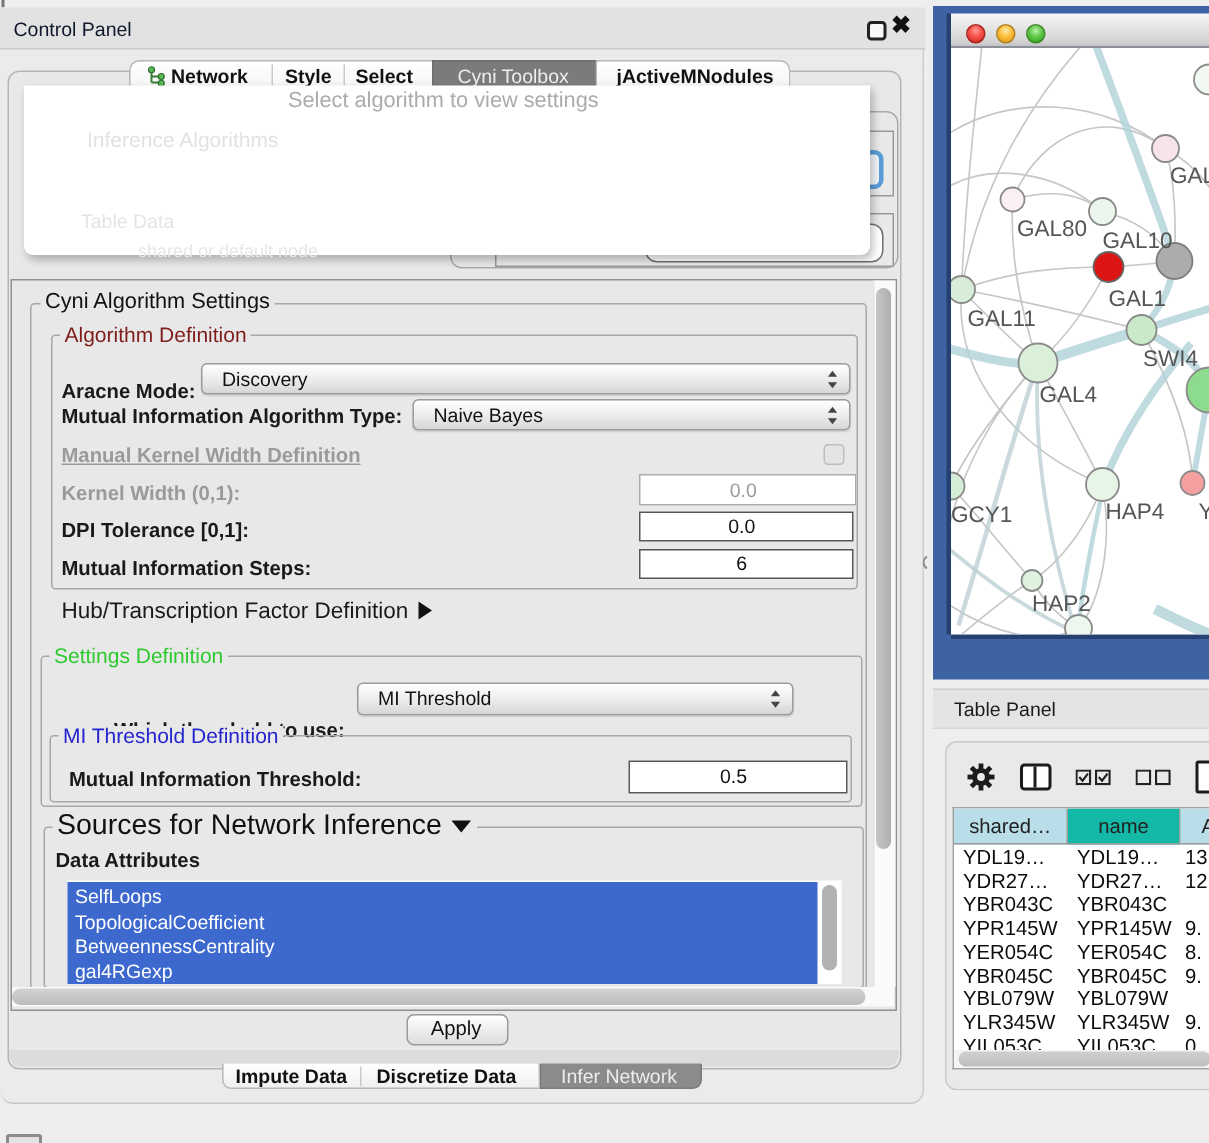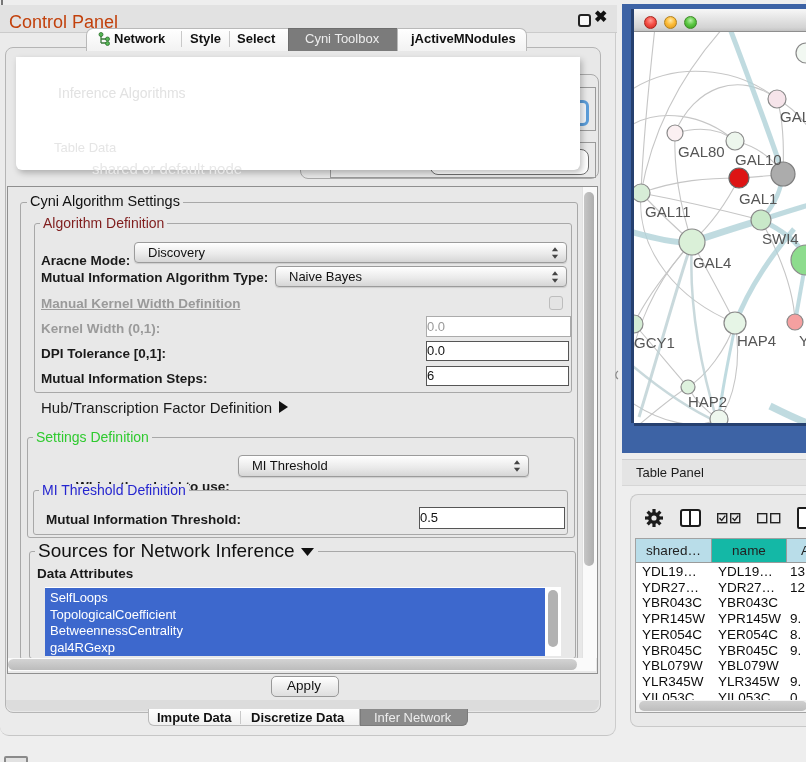--- a/index.html
+++ b/index.html
@@ -5,38 +5,38 @@
   html,body{margin:0;padding:0;}
   body{width:806px;height:762px;background:#eeeeee;font-family:"Liberation Sans",sans-serif;position:relative;overflow:hidden;}
   .abs{position:absolute;}
   .b{font-weight:bold;}
   .lbl{font-size:13.5px;color:#1a1a1a;white-space:nowrap;}
   .glbl{font-size:13.5px;color:#9a9a9a;white-space:nowrap;font-weight:bold;}
   .group{position:absolute;border:1px solid #a8a8a8;border-radius:3px;}
   .gtitle{position:absolute;background:#e8e8e8;padding:0 3px;font-size:14px;white-space:nowrap;line-height:13px;}
   .combo{position:absolute;border:1px solid #9b9b9b;border-radius:4px;background:linear-gradient(#ffffff,#e9e9e9 60%,#d6d6d6);box-shadow:0 1px 1px rgba(0,0,0,0.12);font-size:13px;color:#111;}
   .combo .ar{position:absolute;right:7px;top:50%;margin-top:-7px;width:8px;height:14px;}
-  .field{position:absolute;background:#ffffff;border:1px solid #565656;font-size:13px;color:#111;text-align:left;}
+  .field{position:absolute;background:#ffffff;border:1px solid #565656;font-size:13px;color:#111;text-align:center;}
 </style>
 </head>
 <body>
 
 <div class="abs" style="left:1px;top:0;width:2px;height:5px;background:#777;"></div>
 
 <div class="abs" id="cpwin" style="left:0;top:5px;width:615px;height:730px;background:#ebebeb;border-right:1px solid #cccccc;border-bottom:1px solid #c6c6c6;border-radius:0 0 9px 9px;"></div>
 
 <div class="abs" style="left:0;top:5px;width:617px;height:27px;background:#e2e2e2;border-bottom:1px solid #cbcbcb;"></div>
-<div class="abs" style="left:9px;top:12px;font-size:18px;color:#c2410c;">Control Panel</div>
+<div class="abs" style="left:9px;top:12px;font-size:13px;color:#0f172a;">Control Panel</div>
 
 <div class="abs" style="left:578px;top:14px;width:9px;height:9px;border:2px solid #222;border-radius:3px;background:#f8f8f8;"></div>
 <div class="abs" style="left:594px;top:7px;font-size:16px;font-weight:bold;color:#111;">✖</div>
 
 <div class="abs" style="left:5px;top:47px;width:594px;height:664px;background:#e8e8e8;border:1px solid #b5b5b5;border-radius:8px;"></div>
 
-<div class="abs" style="left:86px;top:28px;width:468px;height:22px;">
+<div class="abs" style="left:86px;top:40px;width:468px;height:22px;">
 
   <div class="abs" style="left:0;top:0;width:202px;height:22px;background:linear-gradient(#ffffff,#f2f2f2);border:1px solid #b9b9b9;border-bottom:none;border-radius:7px 0 0 0;"></div>
 
   <div class="abs" style="left:202px;top:0;width:109px;height:22px;background:#7b7b7b;border:1px solid #6e6e6e;border-bottom:none;"></div>
 
   <div class="abs" style="left:311px;top:0;width:128px;height:22px;background:linear-gradient(#ffffff,#f2f2f2);border:1px solid #b9b9b9;border-bottom:none;border-radius:0 7px 0 0;"></div>
 
   <div class="abs" style="left:95px;top:3px;width:1px;height:16px;background:#c9c9c9;"></div>
   <div class="abs" style="left:143px;top:3px;width:1px;height:16px;background:#c9c9c9;"></div>
 
@@ -135,21 +135,22 @@
 <div class="abs" style="left:8px;top:658px;width:588px;height:13px;background:#fafafa;"></div>
 <div class="abs" style="left:8px;top:659px;width:569px;height:11px;background:linear-gradient(#d3d3d3,#bcbcbc);border-radius:6px;"></div>
 
 <div class="abs" style="left:582px;top:187px;width:14px;height:471px;background:#fafafa;border-left:1px solid #e2e2e2;"></div>
 <div class="abs" style="left:584px;top:192px;width:10px;height:374px;background:linear-gradient(90deg,#c6c6c6,#aeaeae);border-radius:5px;"></div>
 
 <div class="abs" style="left:16px;top:57px;width:564px;height:113px;background:#ffffff;border-radius:0 0 6px 6px;box-shadow:2px 3px 6px rgba(0,0,0,0.25);"></div>
 <div class="abs" style="left:0;top:57px;width:580px;height:113px;">
   <div class="abs" style="left:58px;top:28px;font-size:14px;color:#e2e2e2;">Inference Algorithms</div>
   <div class="abs" style="left:54px;top:83px;font-size:13px;color:#e5e5e5;">Table Data</div>
-  <div class="abs" style="left:92px;top:103px;font-size:15px;color:#e7e7e7;">shared or default node</div>
+  <div class="abs" style="left:92px;top:103px;font-size:12px;color:#e7e7e7;">shared or default node</div>
+  <div class="abs" style="left:192px;top:2px;font-size:14.5px;color:#ababab;">Select algorithm to view settings</div>
 </div>
 
 <div class="abs" style="left:271px;top:676px;width:66px;height:19px;background:linear-gradient(#ffffff,#ececec 55%,#dedede);border:1px solid #999999;border-radius:5px;"></div>
 <div class="abs" style="left:271px;top:678px;width:66px;text-align:center;font-size:13.5px;color:#111;">Apply</div>
 
 <div class="abs" style="left:6px;top:700px;width:593px;height:11px;background:#dcdcdc;border-radius:0 0 8px 8px;"></div>
 
 <div class="abs" style="left:148px;top:709px;width:320px;height:18px;">
   <div class="abs" style="left:0;top:0;width:210px;height:16px;background:linear-gradient(#ffffff,#f0f0f0);border:1px solid #b9b9b9;border-top:none;border-radius:0 0 0 6px;"></div>
   <div class="abs" style="left:212px;top:0;width:106px;height:16px;background:#8b8b8b;border:1px solid #7b7b7b;border-top:none;border-radius:0 0 6px 0;"></div>

